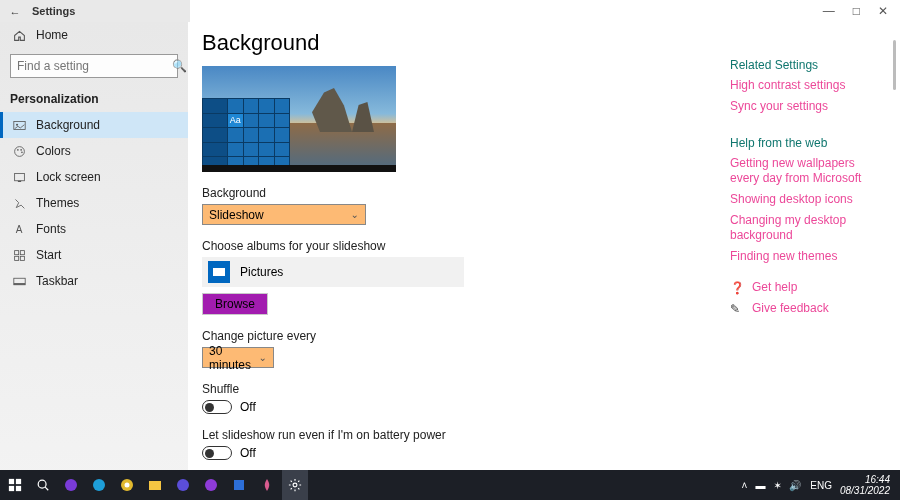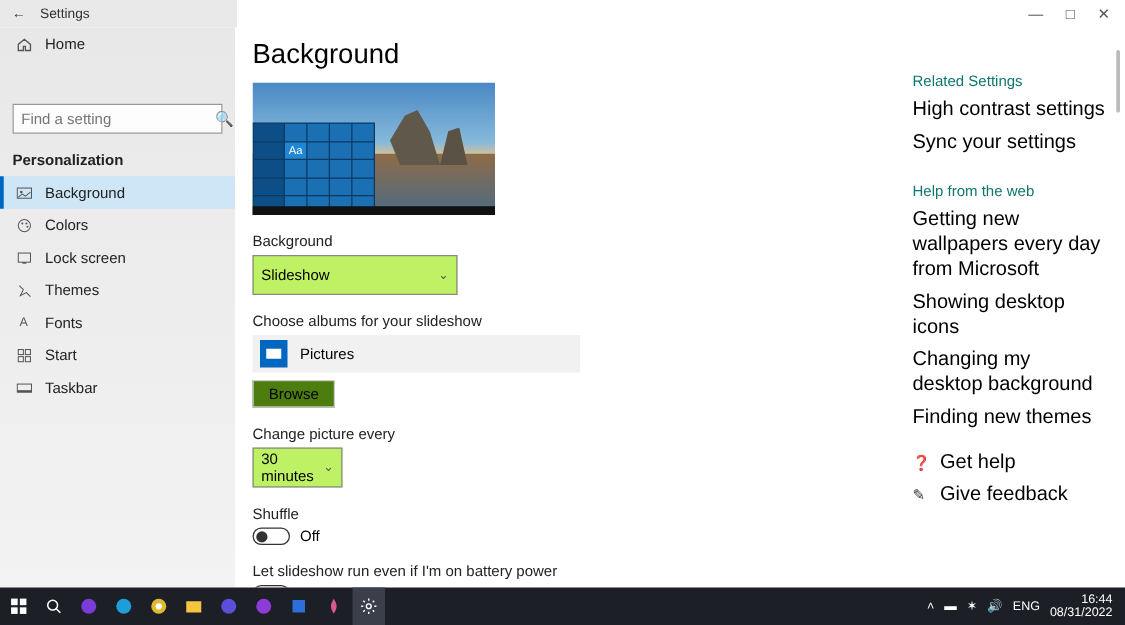--- a/index.html
+++ b/index.html
@@ -2,87 +2,87 @@
 <html><head>
 <meta charset="utf-8">
 <style>
   * { box-sizing: border-box; margin: 0; padding: 0; font-family: "Segoe UI", sans-serif; }
   html, body { width: 900px; height: 500px; overflow: hidden; background: #fff; }
   .window { position: relative; width: 900px; height: 500px; background: #fff; }
 
   
   .titlebar { display: flex; align-items: center; height: 22px; padding: 0 6px; background: linear-gradient(to right,#e9e9e9 0,#e9e9e9 190px,#fff 190px); font-size: 11px; color: #333; }
   .titlebar .back { width: 18px; text-align: center; cursor: default; }
-  .titlebar .app-title { margin-left: 8px; }
+  .titlebar .app-title { margin-left: 8px; font-weight: bold; }
   .titlebar .win-controls { margin-left: auto; display: flex; gap: 18px; padding-right: 6px; color: #555; }
   .titlebar .win-controls span { cursor: default; font-size: 12px; }
 
   
   .sidebar { position: absolute; top: 22px; left: 0; bottom: 12px; width: 188px;
              background: linear-gradient(to bottom,#e8e8e8,#f3f3f3); font-size: 12px; color: #222; }
   .side-item { display: flex; align-items: center; height: 26px; padding-left: 12px; gap: 10px; cursor: default; }
   .side-item .icon { width: 14px; height: 14px; display:flex; align-items:center; justify-content:center; color:#555; }
   .side-item.active { background: #cfe6f7; position: relative; }
   .side-item.active::before { content:""; position:absolute; left:0; top:0; bottom:0; width:3px; background:#0067c0; }
   .search-wrap { padding: 6px 10px; }
-  .search { display:flex; align-items:center; border:1px solid #999; background:#fdfdfd; height:24px; padding:0 6px;margin-top:29px; }
+  .search { display:flex; align-items:center; border:1px solid #999; background:#fdfdfd; height:24px; padding:0 6px; }
   .search input { border:none; outline:none; flex:1; font-size:12px; background:transparent; }
   .search .sicon { color:#666; font-size:12px; }
   .side-heading { font-weight:600; padding: 8px 24px 6px 10px; font-size: 12px; }
 
   
   .main { position:absolute; top:22px; left:188px; right:170px; bottom:30px; padding: 8px 14px; overflow:hidden; }
   .main h1 { font-size: 22px; font-weight: 400; margin-bottom: 10px; }
   .preview { width: 194px; height: 106px; position:relative; overflow:hidden; }
   .preview .sky { position:absolute; inset:0; background: linear-gradient(#4a88c4 0%, #86b9db 45%, #d6c196 55%, #d6c196 58%); }
   .preview .water { position:absolute; left:0; right:0; bottom:0; height:46%; background: linear-gradient(#8e6b47,#4c6b85); }
   .preview .rock { position:absolute; bottom:40px; left:110px; width:40px; height:44px; background:#60584a; clip-path: polygon(20% 100%, 0 55%, 30% 10%, 55% 0, 80% 40%, 100% 100%); }
   .preview .rock2 { position:absolute; bottom:40px; left:150px; width:22px; height:30px; background:#5a5245; clip-path: polygon(0 100%, 30% 10%, 70% 0, 100% 100%); }
-  .preview .startpanel { position:absolute; left:0; bottom:0; width:98px; height:74px; display:grid;
+  .preview .startpanel { position:absolute; left:0; bottom:0; width:88px; height:74px; display:grid;
     grid-template-columns: 24px repeat(4, 1fr); grid-template-rows: repeat(5,1fr); gap:1px; padding:1px;
     background:#0a3a63; }
   .preview .startpanel div { background:#1b6fb3; }
   .preview .startpanel .dark { background:#0d4e86; }
   .preview .startpanel .accent { background:#1f87d4; display:flex; align-items:center; justify-content:center; color:#fff; font-size:9px; }
   .preview .taskbar { position:absolute; left:0; right:0; bottom:0; height:7px; background:#111; }
 
   .field-label { font-size: 12px; color:#222; margin-top: 14px; margin-bottom: 4px; }
-  .select { display:flex; align-items:center; justify-content:space-between; border:1px solid #888; height:32px; padding:0 6px; font-size:12px; background:#bef264; cursor:default; }
+  .select { display:flex; align-items:center; justify-content:space-between; border:1px solid #888; height:21px; padding:0 6px; font-size:12px; background:#fdba74; cursor:default; }
   .select .chev { font-size:10px; color:#555; }
   .select.w160 { width:164px; }
   .select.w72 { width:72px; }
 
   .album-row { display:flex; align-items:center; gap:10px; background:#f1f1f1; width:262px; height:30px; padding:4px 6px; }
   .album-icon { width:22px; height:22px; background:#0067c0; display:flex; align-items:center; justify-content:center; }
   .album-icon::after { content:""; width:12px; height:8px; background:#fff; }
   .album-label { font-size:12px; }
 
-  .btn { display:inline-flex; align-items:center; justify-content:flex-end; height:22px; padding:0 12px; background:#4d7c0f; border:1px solid #c9c9c9; font-size:12px; cursor:default; margin-top:6px; }
+  .btn { display:inline-flex; align-items:center; justify-content:flex-end; height:22px; padding:0 12px; background:#a21caf; border:1px solid #c9c9c9; font-size:12px; cursor:default; margin-top:6px; }
 
   .toggle-row { display:flex; align-items:center; gap:8px; margin-top:4px; }
   .toggle { width:30px; height:14px; border:1px solid #333; border-radius:8px; position:relative; background:#fff; }
   .toggle::after { content:""; position:absolute; left:2px; top:1.5px; width:9px; height:9px; border-radius:50%; background:#333; }
   .toggle-label { font-size:12px; }
 
   
   .rightpanel { position:absolute; top:40px; right:0; width:170px; bottom:30px; padding-right:16px; font-size:12px; }
   .rightpanel .scrollind { position:absolute; right:4px; top:0; width:3px; height:50px; background:#bcbcbc; border-radius:2px; }
   .rp-heading { font-size:12px; color:#0f766e; margin-top:18px; margin-bottom:6px; }
   .rp-heading:first-child { margin-top: 20px; }
-  .link { color:#000000; font-size:16px; display:block; margin-bottom:6px; cursor:default; line-height:1.25; }
+  .link { color:#ec4899; font-size:12px; display:block; margin-bottom:6px; cursor:default; line-height:1.25; }
   .rp-action { display:flex; align-items:center; gap:8px; margin-top:16px; }
   .rp-action .glyph { width:14px; font-size:12px; color:#333; }
 
   
   .taskbar-os { position:absolute; left:0; right:0; bottom:0; height:30px; background:#1c1f26; display:flex; align-items:center; color:#fff; font-size:10px; }
   .taskbar-os .tb-left { display:flex; align-items:center; gap:2px; padding-left:2px; }
   .tb-icon { width:26px; height:30px; display:flex; align-items:center; justify-content:center; cursor:default; }
   .tb-icon.active { background:#3a3f4a; }
   .taskbar-os .tb-right { margin-left:auto; display:flex; align-items:center; gap:8px; padding-right:10px; }
-  .clock { text-align:right; line-height:1.1; font-size:10px; }
+  .clock { text-align:right; line-height:1.1; font-size:10px;font-style:italic; }
 
   svg { display:block; }
 </style>
 </head>
 <body>
 <div class="window">
 
 <div class="titlebar">
   <span class="back">←</span>
   <span class="app-title">Settings</span>

